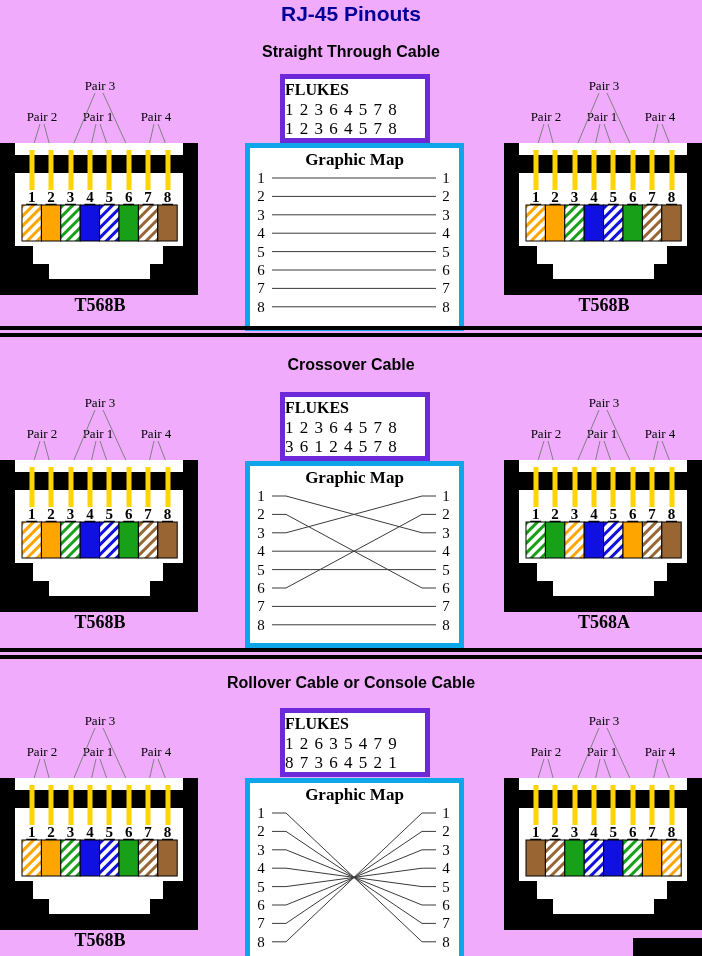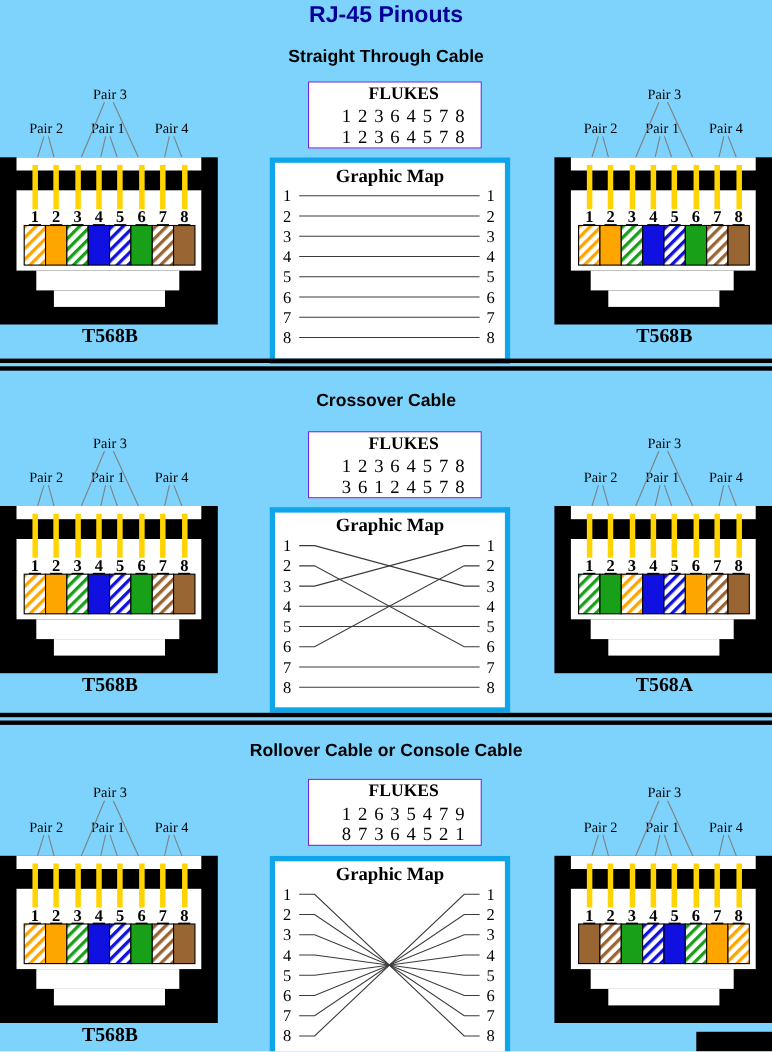--- a/index.html
+++ b/index.html
@@ -1,25 +1,25 @@
 <!DOCTYPE html>
 <html><head>
 <meta charset="utf-8">
 <style>
   html,body{margin:0;padding:0;background:#fff;}
-  .page{position:relative;width:702px;height:956px;background:#7dd3fc;overflow:hidden;
+  .page{position:relative;width:702px;height:956px;background:#f0abfc;overflow:hidden;
         font-family:"Liberation Sans",sans-serif;}
   .page-title{position:absolute;top:2px;left:0;width:702px;text-align:center;
         font-family:"Liberation Sans",sans-serif;font-weight:bold;font-size:21px;color:#000099;margin:0;}
   .sec-heading{position:absolute;left:0;width:702px;text-align:center;margin:0;
         font-family:"Liberation Sans",sans-serif;font-weight:bold;font-size:16px;color:#000;}
   #h1{top:43px}#h2{top:356px}#h3{top:674px}
 
-  .flukes-box{position:absolute;left:280px;width:140px;height:59px;border:1px solid #6d28d9;
-        background:#fff;text-align:center;padding-left:16px;}
+  .flukes-box{position:absolute;left:280px;width:140px;height:59px;border:5px solid #6d28d9;
+        background:#fff;}
   #fl1{top:74px}#fl2{top:392px}#fl3{top:708px}
   .flukes-title{font-family:"Liberation Serif",serif;font-weight:bold;font-size:16px;line-height:21px;}
   .flukes-row{font-family:Liberation Serif, serif;font-size:17px;line-height:19px;letter-spacing:1px;}
 
   .map-box{position:absolute;left:245px;width:209px;border:5px solid #0ea5e9;background:#fff;}
   #map1{top:143px;height:178px}#map2{top:461px;height:177px}#map3{top:778px;height:175px}
   .map-title{font-family:"Liberation Serif",serif;font-weight:bold;font-size:17px;
         text-align:center;height:22px;line-height:24px;}
   .map-svg{display:block;width:209px;height:153px;}
 

